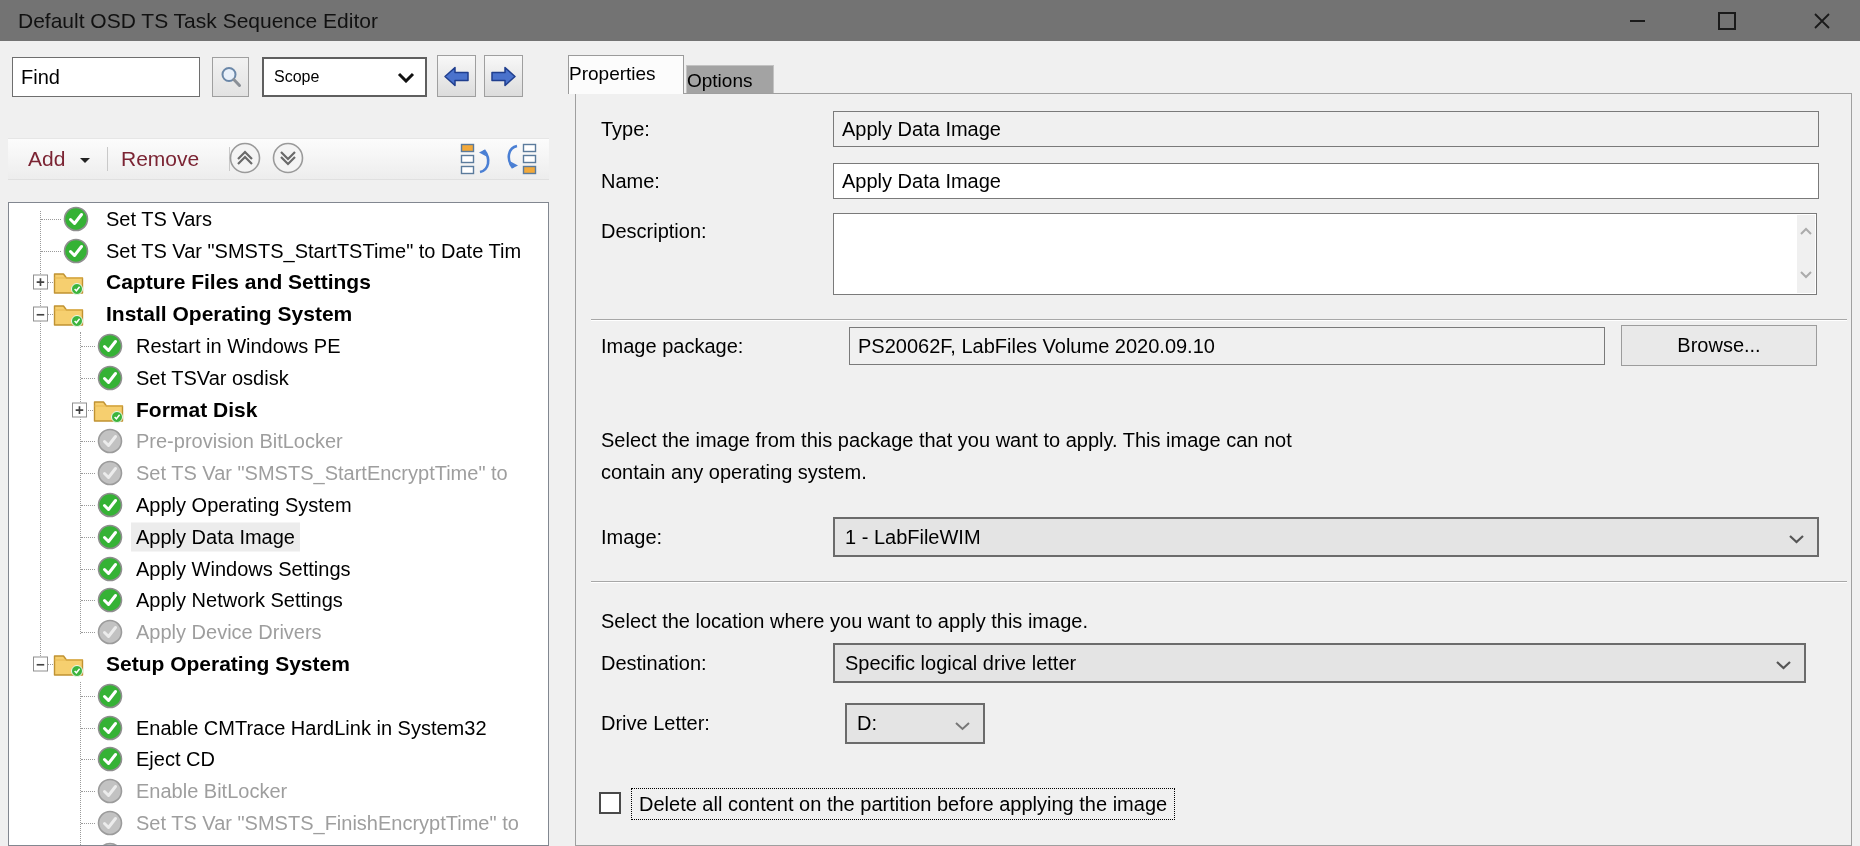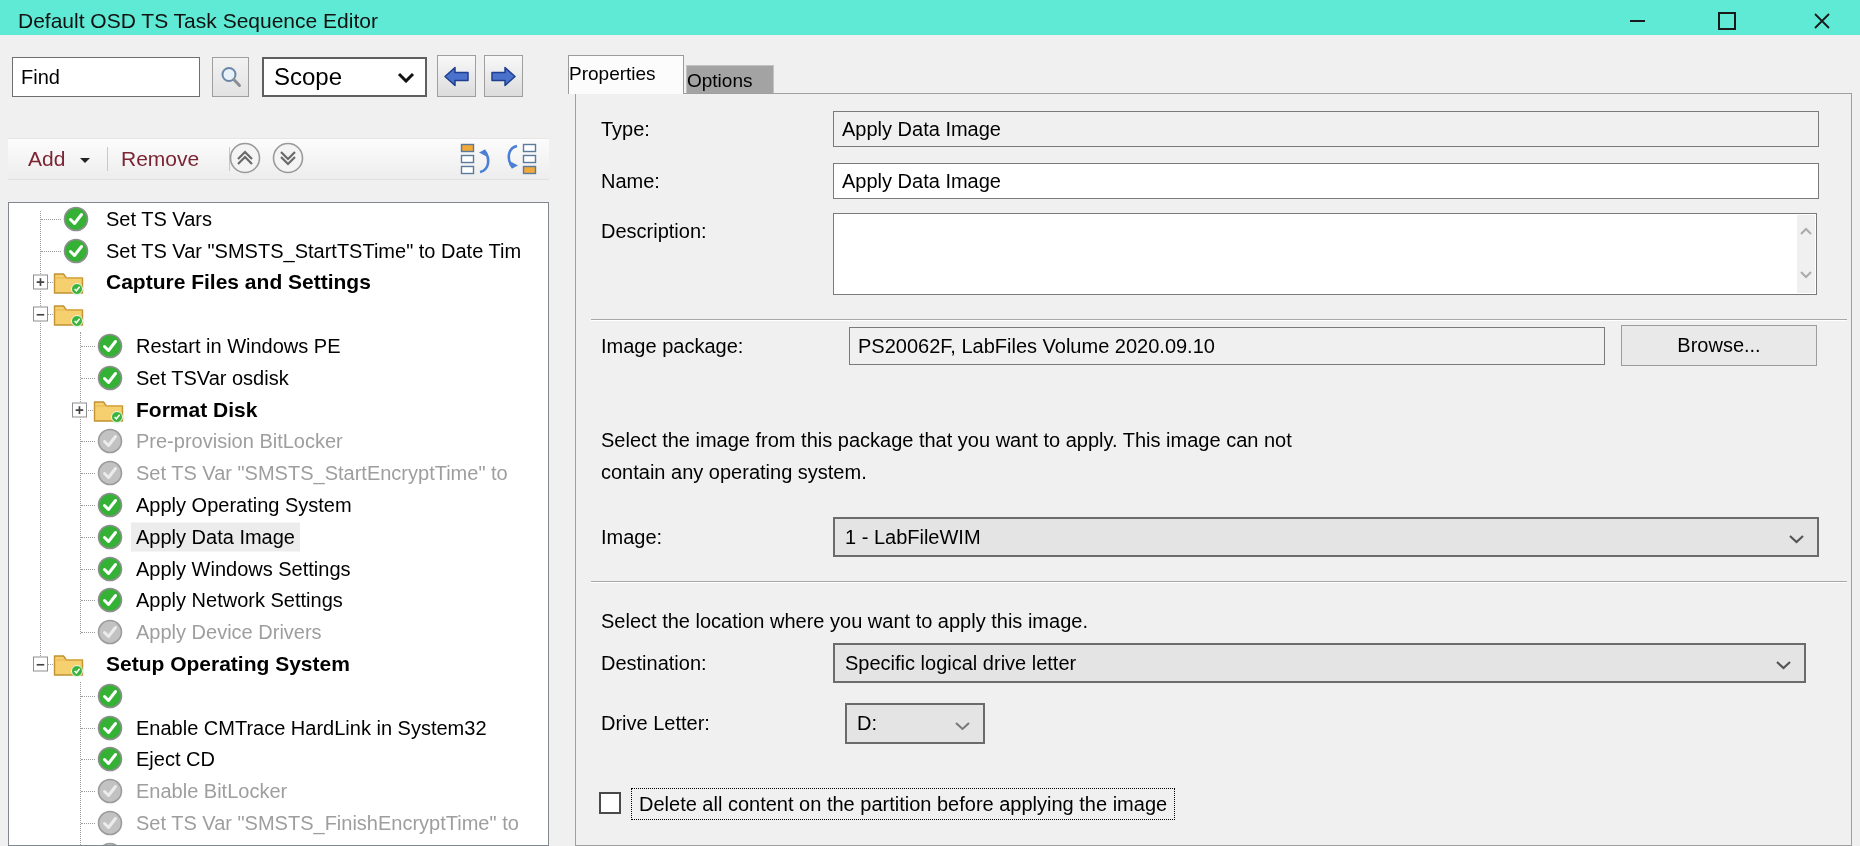--- a/index.html
+++ b/index.html
@@ -1,34 +1,34 @@
 <!DOCTYPE html>
 <html><head>
 <meta charset="utf-8">
 <style>
   html,body{margin:0;padding:0;background:#f0f0f0;}
   #app{position:relative;width:1860px;height:846px;background:#f0f0f0;overflow:hidden;
        font-family:"Liberation Sans","DejaVu Sans",sans-serif;color:#000;}
 
   
-  .titlebar{position:absolute;left:0;top:0;width:1860px;height:35px;background:#5eead4;}
+  .titlebar{position:absolute;left:0;top:0;width:1860px;height:41px;background:#737373;}
   .title-text{position:absolute;left:18px;top:0;line-height:41px;font-size:21px;color:#111;}
   .winbtn{position:absolute;top:0;width:50px;height:41px;display:flex;align-items:center;justify-content:center;}
   .btn-min{left:1612px}.btn-max{left:1702px}.btn-close{left:1797px}
   .glyph-min{display:block;width:15px;height:0;border-top:2px solid #1a1a1a;}
   .glyph-max{display:block;width:14px;height:14px;border:2px solid #1a1a1a;}
 
   
   .find-input{position:absolute;left:12px;top:57px;width:188px;height:40px;box-sizing:border-box;
     border:1px solid #6e6e6e;background:#fff;font:20px "Liberation Sans","DejaVu Sans",sans-serif;padding:0 8px;}
   .search-btn{position:absolute;left:212px;top:57px;width:37px;height:40px;box-sizing:border-box;
     border:1px solid #9f9f9f;background:linear-gradient(#f2f2f2,#e2e2e2);display:flex;align-items:center;justify-content:center;}
   .scope-combo{position:absolute;left:262px;top:57px;width:165px;height:40px;box-sizing:border-box;
     border:2px solid #5f5f5f;background:#fff;}
-  .scope-combo .val{position:absolute;left:10px;top:0;line-height:36px;font-size:24px;}
+  .scope-combo .val{position:absolute;left:10px;top:0;line-height:36px;font-size:16px;}
   .scope-combo svg{position:absolute;right:10px;top:13px;}
   .nav-btn{position:absolute;top:55px;width:39px;height:42px;box-sizing:border-box;border:1px solid #9f9f9f;
     background:linear-gradient(#f8f8f8,#dcdcdc);display:flex;align-items:center;justify-content:center;}
   .btn-back{left:437px}.btn-fwd{left:484px}
 
   
   .ts-toolbar{position:absolute;left:8px;top:138px;width:541px;height:40px;
     background:linear-gradient(#fcfcfc,#ededed);border-top:1px solid #e6e6e6;border-bottom:1px solid #e0e0e0;}
   .tb-add{position:absolute;left:20px;top:0;line-height:40px;font-size:21px;color:#7b2433;}
   .tb-caret{position:absolute;left:72px;top:19px;width:0;height:0;border:5px solid transparent;border-top-color:#222;}
@@ -228,20 +228,21 @@
     </div>
         <div class="tree-row lvl1 ic-folder bold">
       <span class="expander">−</span>
 
       <svg class="t-icon icon-folder" viewBox="0 0 31 26">
         <path d="M1.5 5 h9 l3 4 h16 v15 h-28 z" fill="#f6cf6f" stroke="#c09232" stroke-width="1.4" stroke-linejoin="round"></path>
         <path d="M1.5 9 h28" stroke="#e8b952" stroke-width="1"></path>
         <circle cx="24" cy="20" r="5.5" fill="#3cb43c" stroke="#eef7ee" stroke-width="1"></circle>
         <polyline points="21.6,20 23.4,21.8 26.6,17.8" fill="none" stroke="#fff" stroke-width="1.5"></polyline>
       </svg>
+      <span class="label">Install Operating System</span>
     </div>
         <div class="tree-row lvl2 ic-check-green">
 
       <svg class="t-icon icon-check-green" viewBox="0 0 26 26">
         <circle cx="13" cy="13" r="11.5" fill="#35b235" stroke="#8e8e8e" stroke-width="1.6"></circle>
         <polyline points="7.5,13.5 11.5,17.5 18.5,8.5" fill="none" stroke="#fff" stroke-width="3" stroke-linecap="round" stroke-linejoin="round"></polyline>
       </svg>
 
       <span class="label">Restart in Windows PE</span>
     </div>

